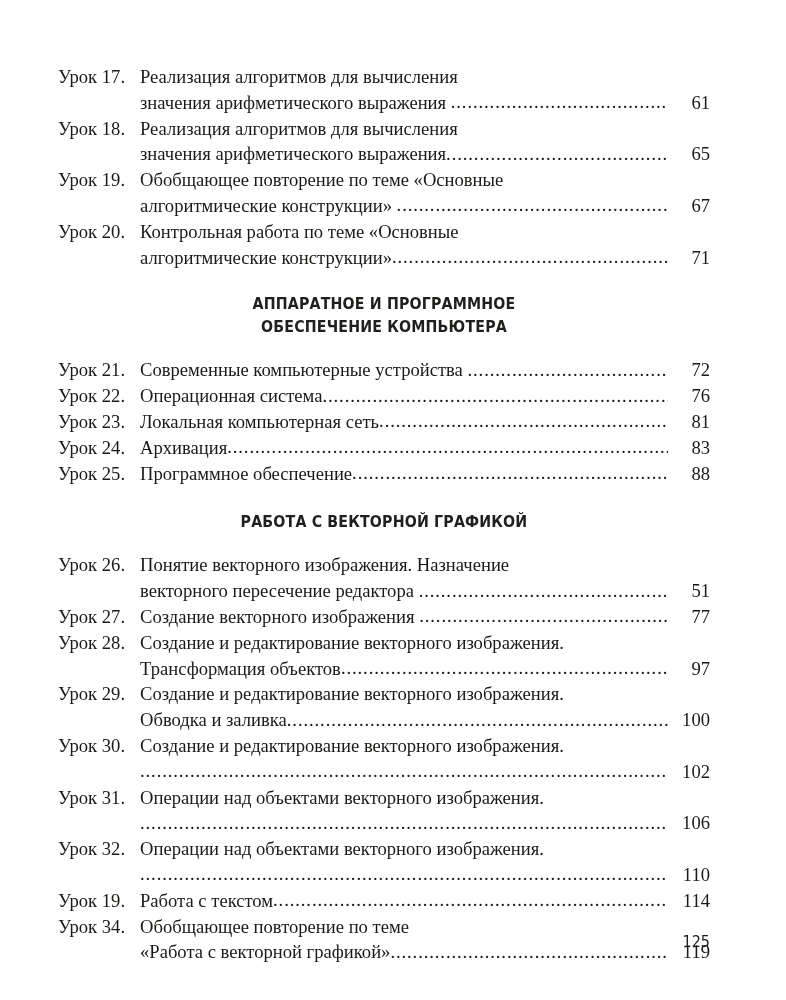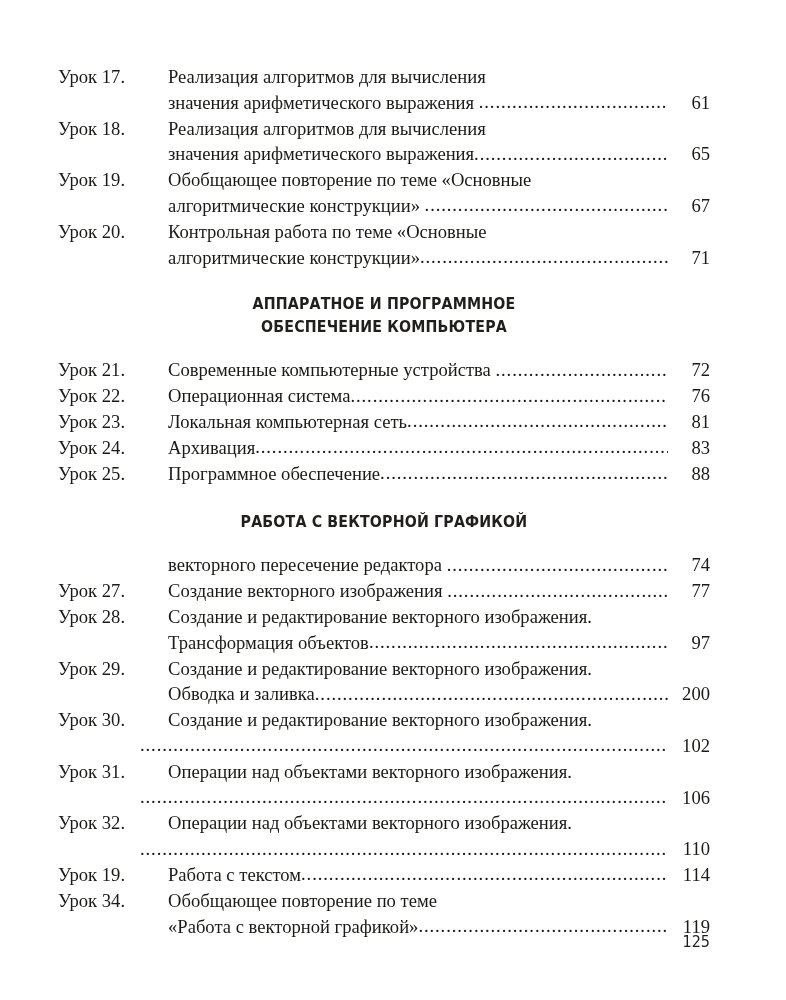--- a/index.html
+++ b/index.html
@@ -74,21 +74,20 @@
   }
   .entry-body {
     flex: 1 1 auto;
     display: flex;
     align-items: baseline;
     min-width: 0;
   }
   .entry-title {
     flex: 0 0 auto;
     white-space: pre;
-    margin-left: 28px;
   }
   .leader {
     flex: 1 1 auto;
     overflow: hidden;
     white-space: nowrap;
     margin-right: 6px;
     color: #1a1a18;
     letter-spacing: 0.9px;
     font-size: 18.6px;
     position: relative;
@@ -229,26 +228,30 @@
           <span class="entry-label">Урок 25.</span>
           <span class="entry-body">
             <span class="entry-title">Программное обеспечение</span>
             <span class="leader"></span>
             <span class="entry-page">88</span>
           </span>
         </div>
       </div>
       <div class="section-heading heading-block-2">РАБОТА С ВЕКТОРНОЙ ГРАФИКОЙ</div>
       <div class="entry">
+        <div class="entry-line no-page">
+          <span class="entry-label">Урок 26.</span>
+          <span class="entry-body"><span class="entry-title">Понятие векторного изображения. Назначение</span></span>
+        </div>
         <div class="entry-line">
           <span class="entry-indent"></span>
           <span class="entry-body">
             <span class="entry-title">векторного пересечение редактора </span>
             <span class="leader"></span>
-            <span class="entry-page">74</span>
+            <span class="entry-page">51</span>
           </span>
         </div>
       </div>
       <div class="entry">
         <div class="entry-line">
           <span class="entry-label">Урок 27.</span>
           <span class="entry-body">
             <span class="entry-title">Создание векторного изображения </span>
             <span class="leader"></span>
             <span class="entry-page">77</span>
@@ -272,21 +275,21 @@
       <div class="entry">
         <div class="entry-line no-page">
           <span class="entry-label">Урок 29.</span>
           <span class="entry-body"><span class="entry-title">Создание и редактирование векторного изображения.</span></span>
         </div>
         <div class="entry-line">
           <span class="entry-indent"></span>
           <span class="entry-body">
             <span class="entry-title">Обводка и заливка</span>
             <span class="leader"></span>
-            <span class="entry-page">200</span>
+            <span class="entry-page">100</span>
           </span>
         </div>
       </div>
       <div class="entry">
         <div class="entry-line no-page">
           <span class="entry-label">Урок 30.</span>
           <span class="entry-body"><span class="entry-title">Создание и редактирование векторного изображения.</span></span>
         </div>
         <div class="entry-line">
           <span class="entry-indent"></span>

